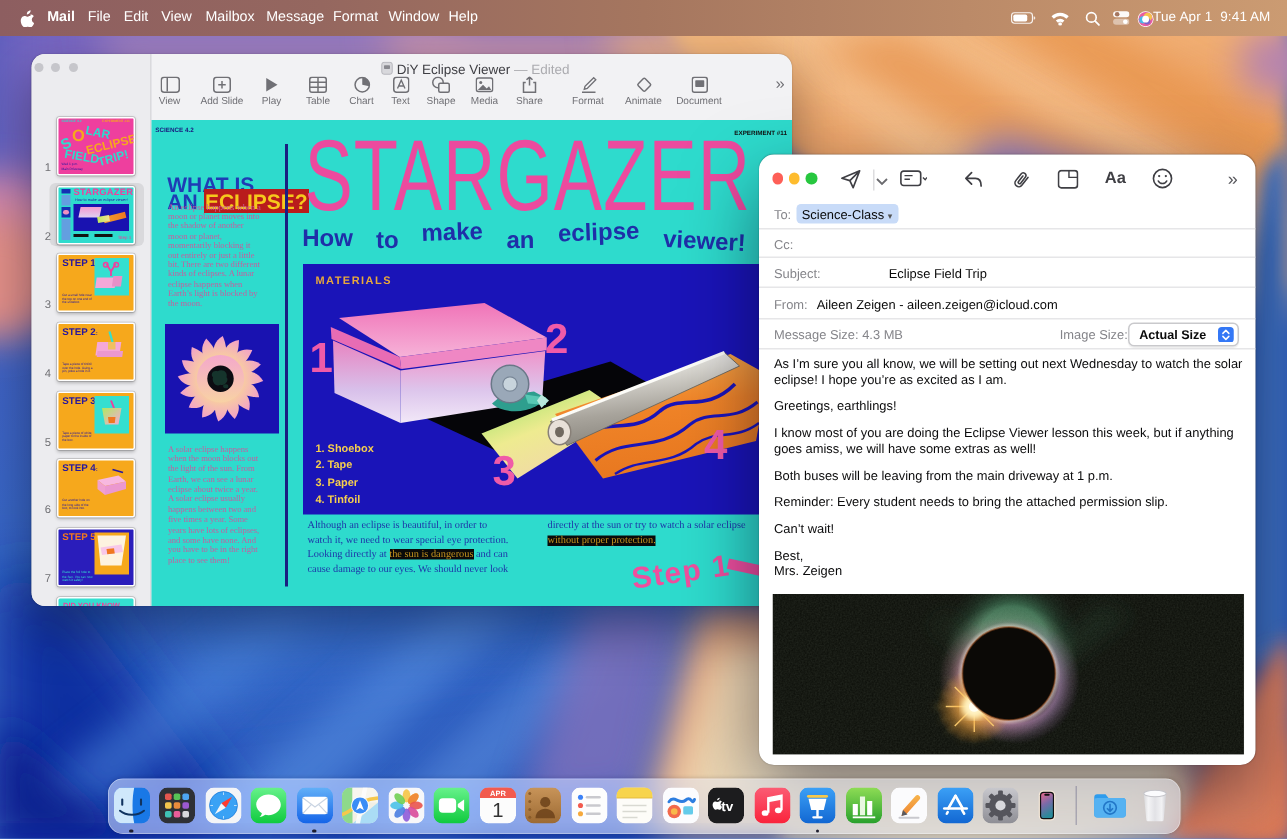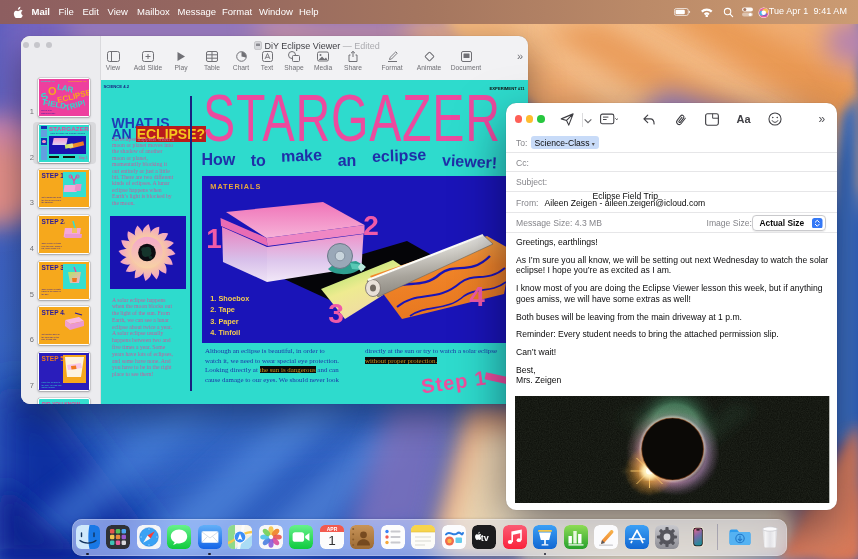--- a/index.html
+++ b/index.html
@@ -468,40 +468,40 @@
   </div>
   <div class="mrow" style="top:30px;height:19px;">
         <span class="mlabel" style="position:absolute;left:10.5px;top:5.5px;">To:</span>
     <span style="position:absolute;left:25px;top:3.5px;background:#c8dbf8;border-radius:3px;padding:1.5px 4px;color:#0a0a0a;">Science-Class <span style="font-size:6px;color:#555;">▾</span></span>
       </div>
   <div class="mrow" style="top:49px;height:19.5px;">
         <span class="mlabel" style="position:absolute;left:10.5px;top:6px;">Cc:</span>
       </div>
   <div class="mrow" style="top:68.5px;height:20px;">
         <span class="mlabel" style="position:absolute;left:10.5px;top:6px;">Subject:</span>
-    <span style="position:absolute;left:46px;top:20px;color:#0a0a0a;padding-left:41px;">Eclipse Field Trip</span>
+    <span style="position:absolute;left:46px;top:6px;color:#0a0a0a;padding-left:41px;">Eclipse Field Trip</span>
       </div>
   <div class="mrow" style="top:88.5px;height:21px;text-align:right;">
         <span class="mlabel" style="position:absolute;left:10.5px;top:6.5px;">From:</span>
     <span style="position:absolute;left:39px;top:6.5px;color:#0a0a0a;">Aileen Zeigen - aileen.zeigen@icloud.com</span>
       </div>
   <div class="mrow" style="top:109.5px;height:19.5px;">
         <span class="mlabel" style="position:absolute;left:10.5px;top:5.5px;">Message Size: 4.3 MB</span>
     <span class="mlabel" style="position:absolute;left:201px;top:5.5px;">Image Size:</span>
     <span style="position:absolute;left:246px;top:3px;width:72px;height:13.5px;border:0.5px solid #c9c9cc;border-radius:4px;color:#0a0a0a;box-shadow:0 0.5px 1px rgba(0,0,0,.08);">
       <span style="position:absolute;left:7px;top:2.2px;font-weight:bold;font-size:8.4px;">Actual Size</span>
       <svg style="position:absolute;right:1.8px;top:1.6px;" width="10.5" height="10.5" viewBox="0 0 21 21">
             <rect width="21" height="21" rx="5" fill="#3478f6"></rect>
             <path d="M6.5 8.5 L10.5 4.5 L14.5 8.5 M6.5 12.5 L10.5 16.5 L14.5 12.5" stroke="#fff" stroke-width="2" fill="none" stroke-linecap="round" stroke-linejoin="round"></path>
           </svg>
     </span>
       </div>
   <div id="mbody">
+    <p style="margin:0 0 7.2px;">As I’m sure you all know, we will be setting out next Wednesday to watch the solar eclipse! I hope you’re as excited as I am.</p>
     <p style="margin:0 0 7.2px;">Greetings, earthlings!</p>
-    <p style="margin:0 0 7.2px;">As I’m sure you all know, we will be setting out next Wednesday to watch the solar eclipse! I hope you’re as excited as I am.</p>
     <p style="margin:0 0 7.2px;">I know most of you are doing the Eclipse Viewer lesson this week, but if anything goes amiss, we will have some extras as well!</p>
     <p style="margin:0 0 7.2px;">Both buses will be leaving from the main driveway at 1 p.m.</p>
     <p style="margin:0 0 7.2px;">Reminder: Every student needs to bring the attached permission slip.</p>
     <p style="margin:0 0 7.2px;">Can’t wait!</p>
     <p style="margin:0;">Best,<br>Mrs. Zeigen</p>
   </div>
   <div id="meclipse" style="position:absolute;left:9.9px;top:293.4px;width:314.3px;height:107.2px;">
     <svg width="314.3" height="107.2" viewBox="0 0 314.3 107.2">
       <defs>
         <radialGradient id="egreen" cx="0.5" cy="0.5" r="0.5">

